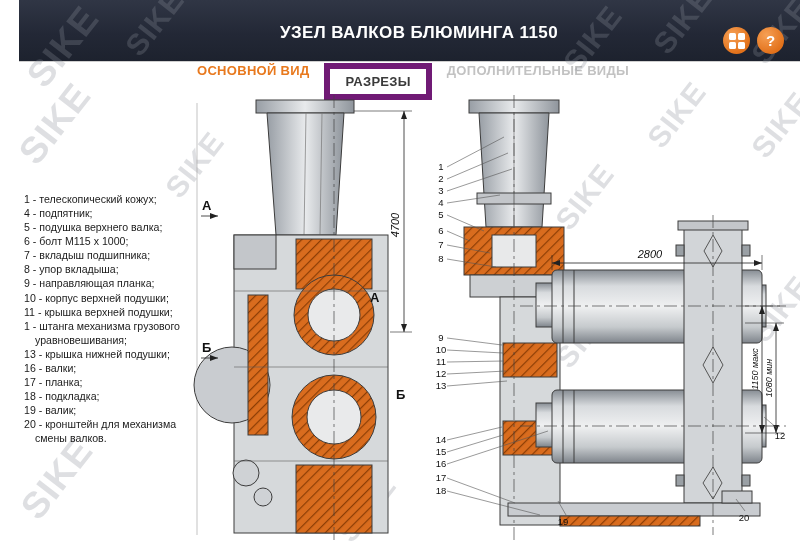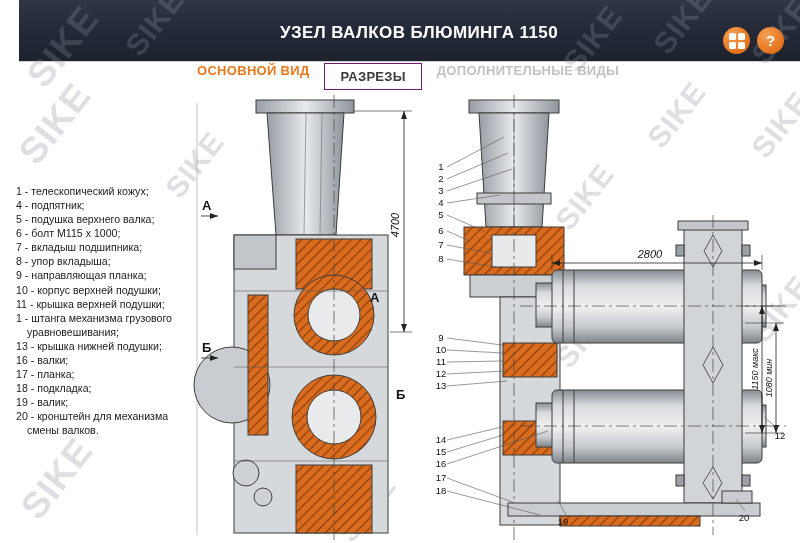--- a/index.html
+++ b/index.html
@@ -19,31 +19,31 @@
            display:flex;align-items:center;justify-content:center;
            font-family:"Liberation Sans","DejaVu Sans",sans-serif;}
   .grid-icon{display:grid;grid-template-columns:7px 7px;grid-template-rows:7px 7px;gap:2px;}
   .grid-icon i{background:#fff;border-radius:1.5px;display:block;}
 
   
   .tabs{position:absolute;top:63px;left:0;width:800px;height:32px;display:flex;align-items:flex-start;
         gap:15px;padding-left:197px;box-sizing:border-box;background:transparent;}
   .tab{font-size:13px;font-weight:bold;letter-spacing:.3px;cursor:pointer;white-space:nowrap;}
   .tab-active{color:#e8791e;}
-  .tab-boxed{border:1px solid #701a75;padding:5px 15px;color:#3b3b3b;}
+  .tab-boxed{border:6px solid #701a75;padding:5px 15px;color:#3b3b3b;}
   .tab-disabled{color:#c2c2c2;}
 
   
   .watermark-layer{position:absolute;inset:0;pointer-events:none;}
   .wm{position:absolute;font-size:30px;font-weight:bold;color:#8b909a;opacity:.28;
       transform:rotate(-52deg);letter-spacing:1px;}
   .wm-big{font-size:37px;}
 
   
-  .parts{position:absolute;left:8px;top:176px;width:186px;margin:8px;padding:0;list-style:none;
+  .parts{position:absolute;left:8px;top:176px;width:186px;margin:16px;padding:0;list-style:none;
          font-size:10.6px;line-height:1.33;color:#1b1b1b;}
   .parts li{padding-left:11px;text-indent:-11px;}
 
   
   .drawing{position:absolute;left:0;top:95px;}
   .drawing text{font-family:"Liberation Sans","DejaVu Sans",sans-serif;}
 </style>
 </head>
 <body>
 

